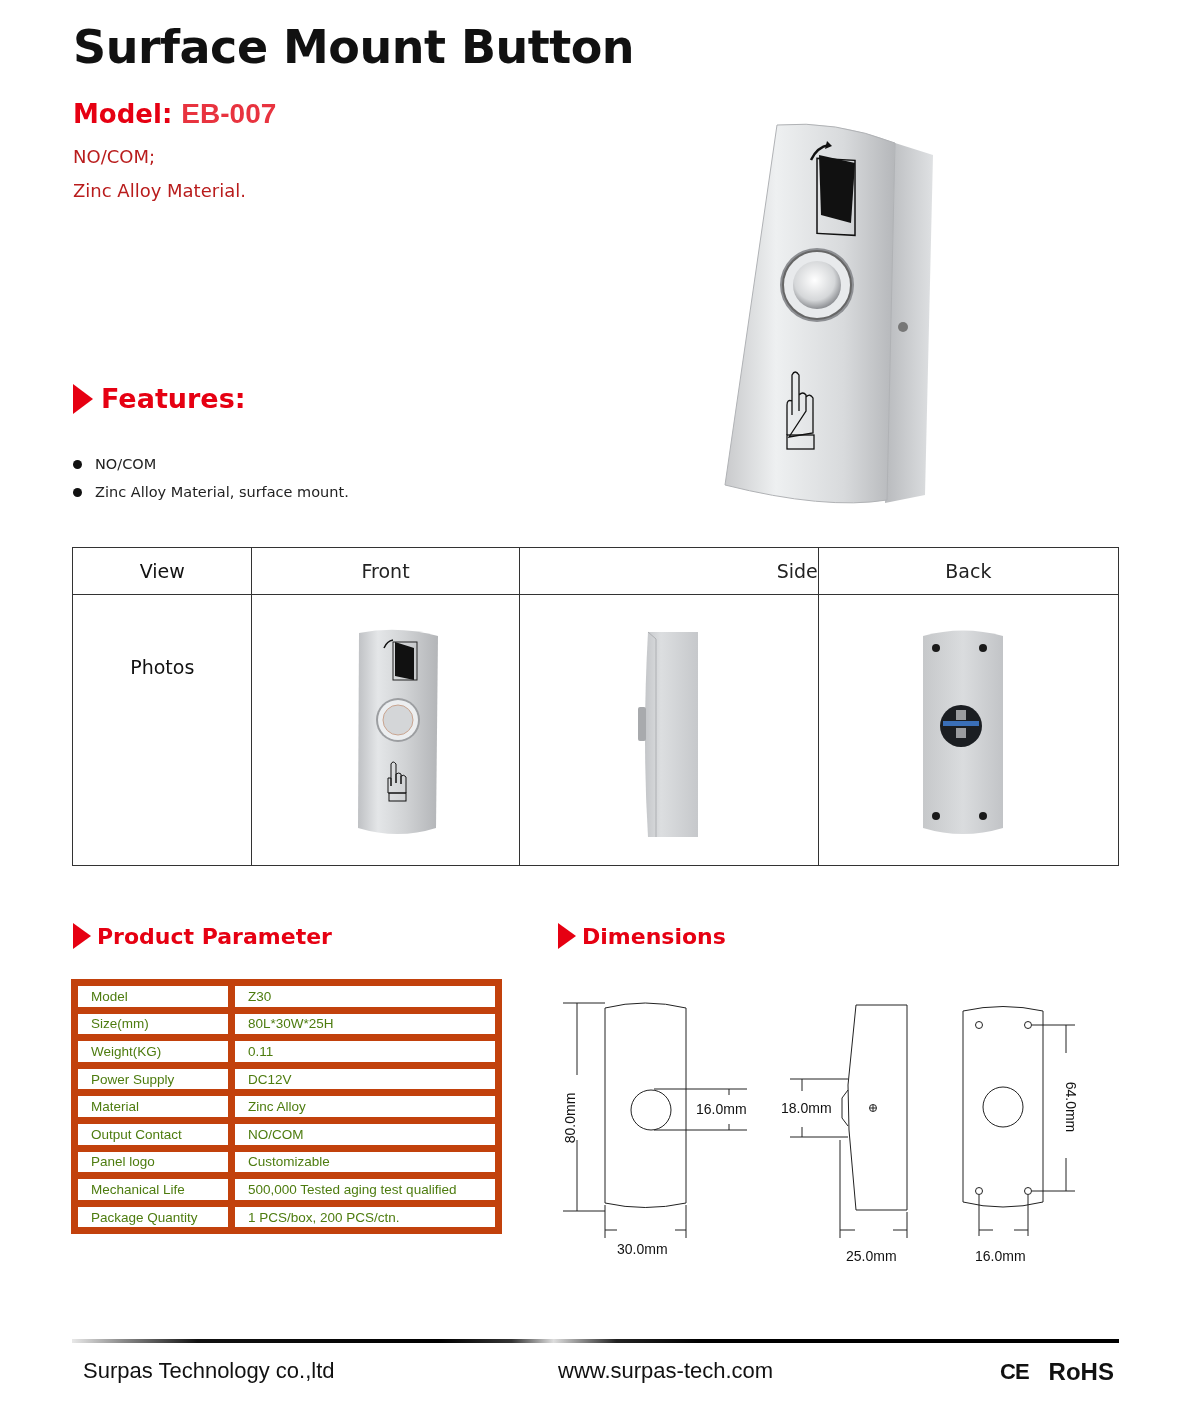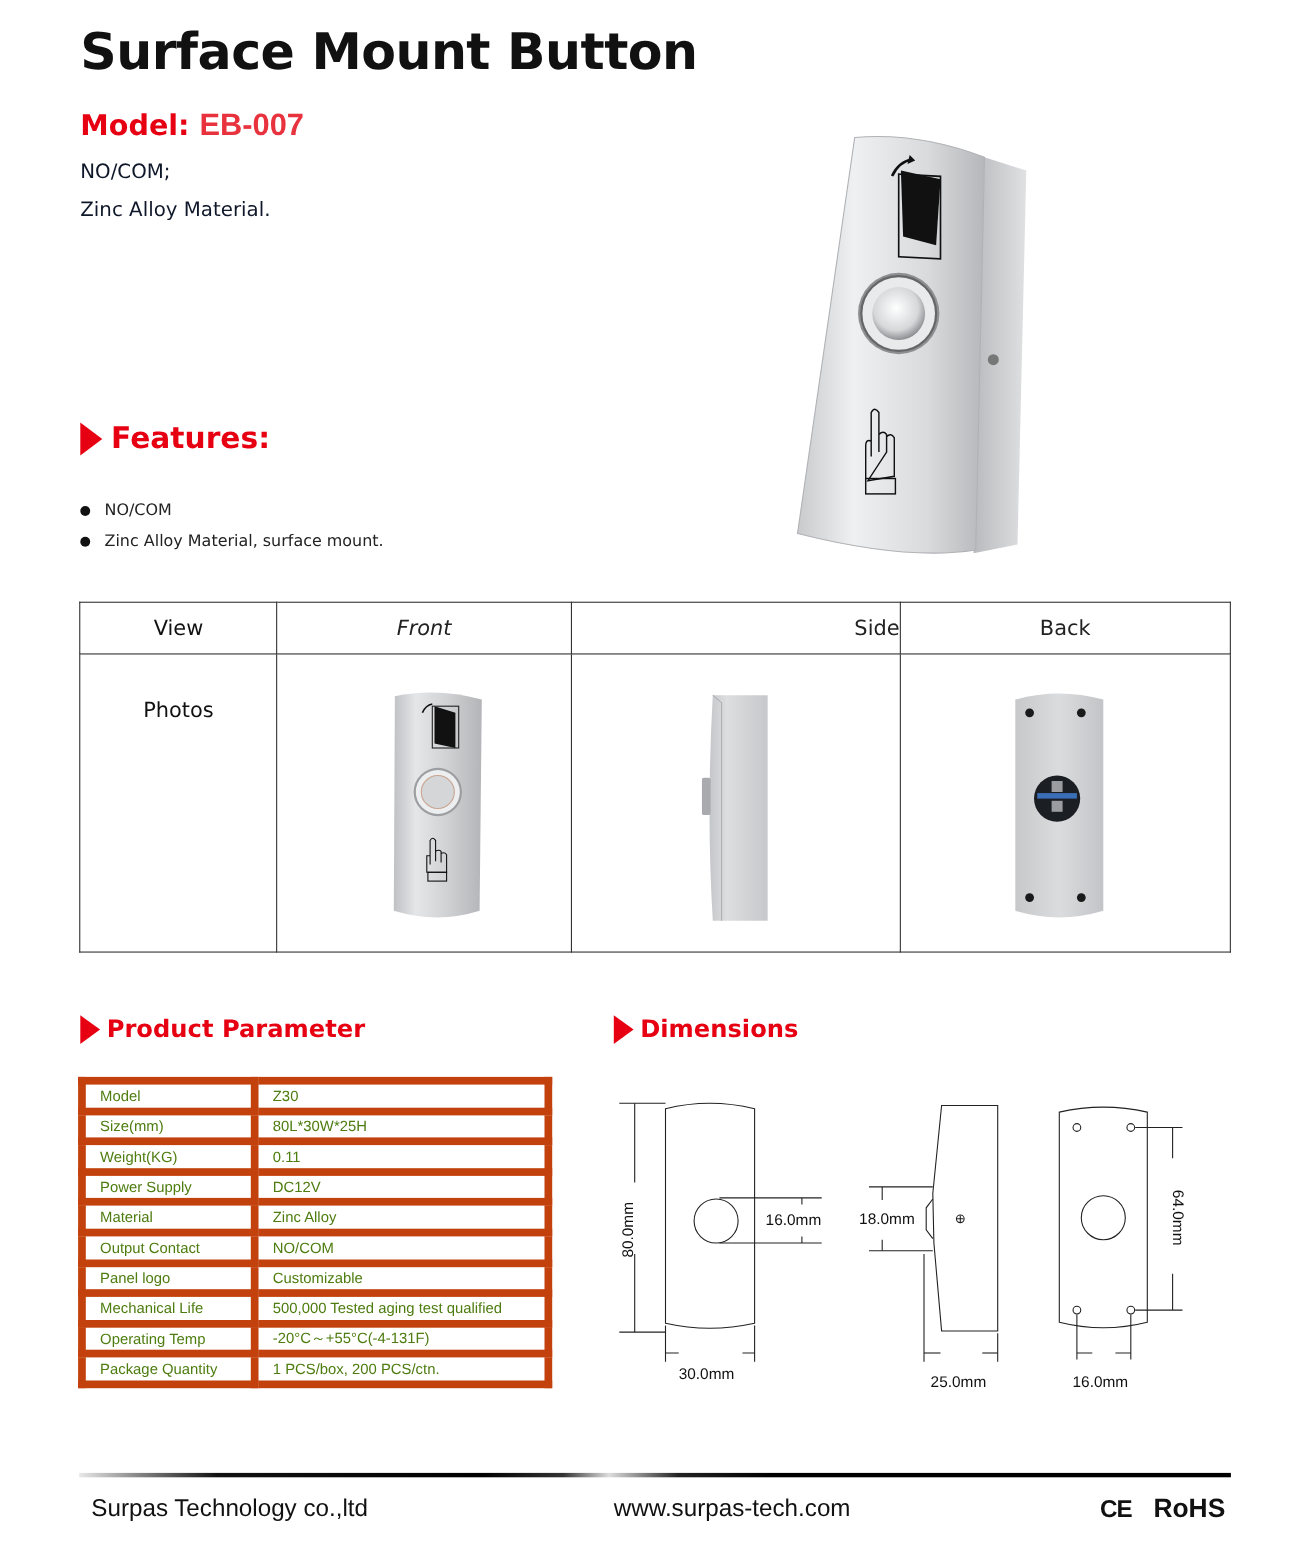--- a/index.html
+++ b/index.html
@@ -2,21 +2,21 @@
 <html><head>
 <meta charset="utf-8">
 <style>
   * { margin: 0; padding: 0; box-sizing: border-box; }
   html, body { width: 1190px; height: 1421px; background: #ffffff; overflow: hidden; }
   body { position: relative; font-family: "DejaVu Sans", sans-serif; color: #1a1a1a; }
 
   .title { position: absolute; left: 73px; top: 20px; font-size: 46px; font-weight: bold; color: #111; letter-spacing: -0.5px; font-family: "DejaVu Sans", sans-serif; }
   .model { position: absolute; left: 73px; top: 98px; font-size: 26px; font-weight: bold; color: #e60012; }
   .model .val { color: #e8333f; font-family: "Liberation Sans", sans-serif; font-size: 28px; }
-  .desc { position: absolute; left: 73px; font-size: 18px; color: #0f172a; font-family: "DejaVu Sans", sans-serif; }
+  .desc { position: absolute; left: 73px; font-size: 18px; color: #b91c1c; font-family: "DejaVu Sans", sans-serif; }
   .desc.d1 { top: 146px; }
   .desc.d2 { top: 180px; }
 
   .sec-head { position: absolute; display: flex; align-items: center; color: #e60012; font-weight: bold; }
   .sec-head .tri { width: 0; height: 0; border-top: 15px solid transparent; border-bottom: 15px solid transparent; border-left: 20px solid #e60012; margin-right: 8px; }
   .sec-head.features { left: 73px; top: 383px; font-size: 27px; }
   .sec-head.params { left: 73px; top: 923px; font-size: 22px; }
   .sec-head.dims { left: 558px; top: 923px; font-size: 22px; }
   .sec-head.params .tri, .sec-head.dims .tri { border-top-width: 13px; border-bottom-width: 13px; border-left-width: 18px; margin-right: 6px; }
 
@@ -25,24 +25,24 @@
   .feat-list li .dot { width: 9px; height: 9px; border-radius: 50%; background: #111; margin-right: 13px; }
 
   .hero { position: absolute; left: 715px; top: 115px; width: 230px; height: 390px; }
 
   
   .view-table { position: absolute; left: 72px; top: 547px; width: 1047px; height: 319px; border-collapse: collapse; }
   .view-table td { border: 1px solid #333; text-align: center; vertical-align: middle; }
   .view-table tr.head td { height: 47px; font-size: 19px; color: #222; }
   .view-table tr.head td.first { font-size: 19px; color: #111; }
   .view-table td.c0 { width: 174px; }
-  .view-table td.c1 { width: 259px; font-style: italic; }
+  .view-table td.c1 { width: 259px; }
   .view-table td.c2 { width: 290px; text-align: right; }
   .view-table td.c3 { width: 291px; }
-  .view-table tr.photos td.first { font-size: 19px; color: #111; vertical-align: top; padding-top: 40px; }
+  .view-table tr.photos td.first { font-size: 19px; color: #111; vertical-align: top; padding-top: 61px; }
   .view-table tr.photos td { vertical-align: top; }
   .photo-wrap { position: relative; width: 100%; height: 270px; }
   .photo-wrap svg { position: absolute; }
 
   
   .param-table { position: absolute; left: 71px; top: 979px; width: 431px; border-collapse: collapse; }
   .param-table td { border: 7px solid #c2410c; height: 27.6px; font-size: 13.5px; color: #4d7c0f; padding-left: 13px; font-family: Liberation Sans, sans-serif; }
   .param-table td.k { width: 157px; }
 
   .dims-svg { position: absolute; left: 555px; top: 990px; width: 540px; height: 280px; }
@@ -229,24 +229,20 @@
       </tr>
       <tr>
         <td class="k">Panel logo</td>
         <td>Customizable</td>
       </tr>
       <tr>
         <td class="k">Mechanical Life</td>
         <td>500,000 Tested aging test qualified</td>
       </tr>
       <tr>
-        <td class="k">Operating Temp</td>
-        <td>-20°C～+55°C(-4-131F)</td>
-      </tr>
-      <tr>
         <td class="k">Package Quantity</td>
         <td>1 PCS/box, 200 PCS/ctn.</td>
       </tr>
     </tbody>
 </table>
 
 <div class="sec-head dims">
   <span class="tri"></span>
   <span>Dimensions</span>
 </div>

